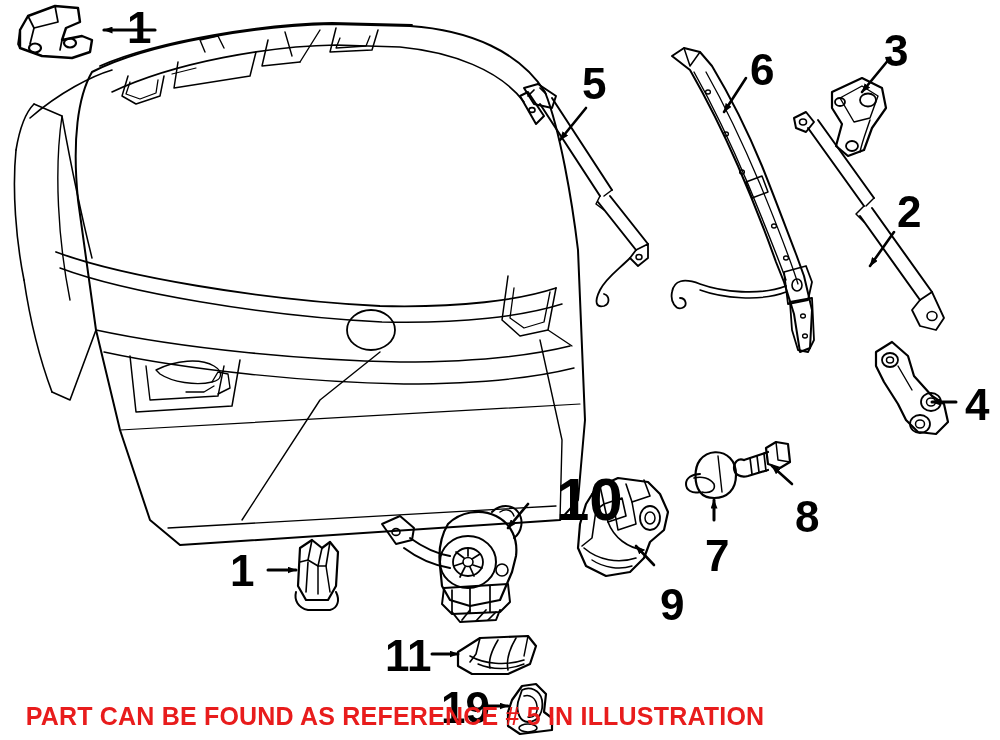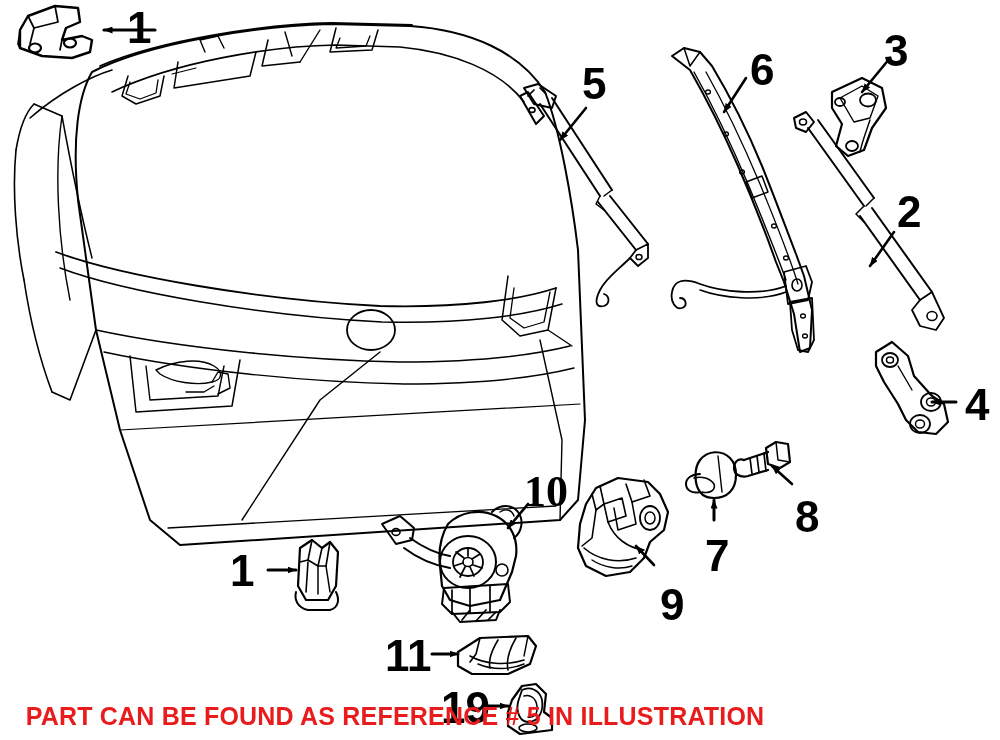--- a/index.html
+++ b/index.html
@@ -371,20 +371,20 @@
 
   <div class="callout-label" style="left:127px; top:6px;   font-size:44px;">1</div>
   <div class="callout-label" style="left:897px; top:190px; font-size:44px;">2</div>
   <div class="callout-label" style="left:884px; top:29px;  font-size:44px;">3</div>
   <div class="callout-label" style="left:965px; top:383px; font-size:44px;">4</div>
   <div class="callout-label" style="left:582px; top:62px;  font-size:44px;">5</div>
   <div class="callout-label" style="left:750px; top:48px;  font-size:44px;">6</div>
   <div class="callout-label" style="left:705px; top:534px; font-size:44px;">7</div>
   <div class="callout-label" style="left:795px; top:495px; font-size:44px;">8</div>
   <div class="callout-label" style="left:660px; top:583px; font-size:44px;">9</div>
-  <div class="callout-label" style="left:524px; top:470px; font-size:44px;font-family:Liberation Serif, serif;">10</div>
+  <div class="callout-label" style="left:556px; top:470px; font-size:60px;">10</div>
   <div class="callout-label" style="left:385px; top:634px; font-size:44px;text-align:center;">11</div>
   <div class="callout-label" style="left:441px; top:686px; font-size:44px;">19</div>
   <div class="callout-label" style="left:230px; top:549px; font-size:44px;">1</div>
 
   <div class="notice-banner">PART CAN BE FOUND AS REFERENCE # 5 IN ILLUSTRATION</div>
 
 </div>
 
 </body></html>

